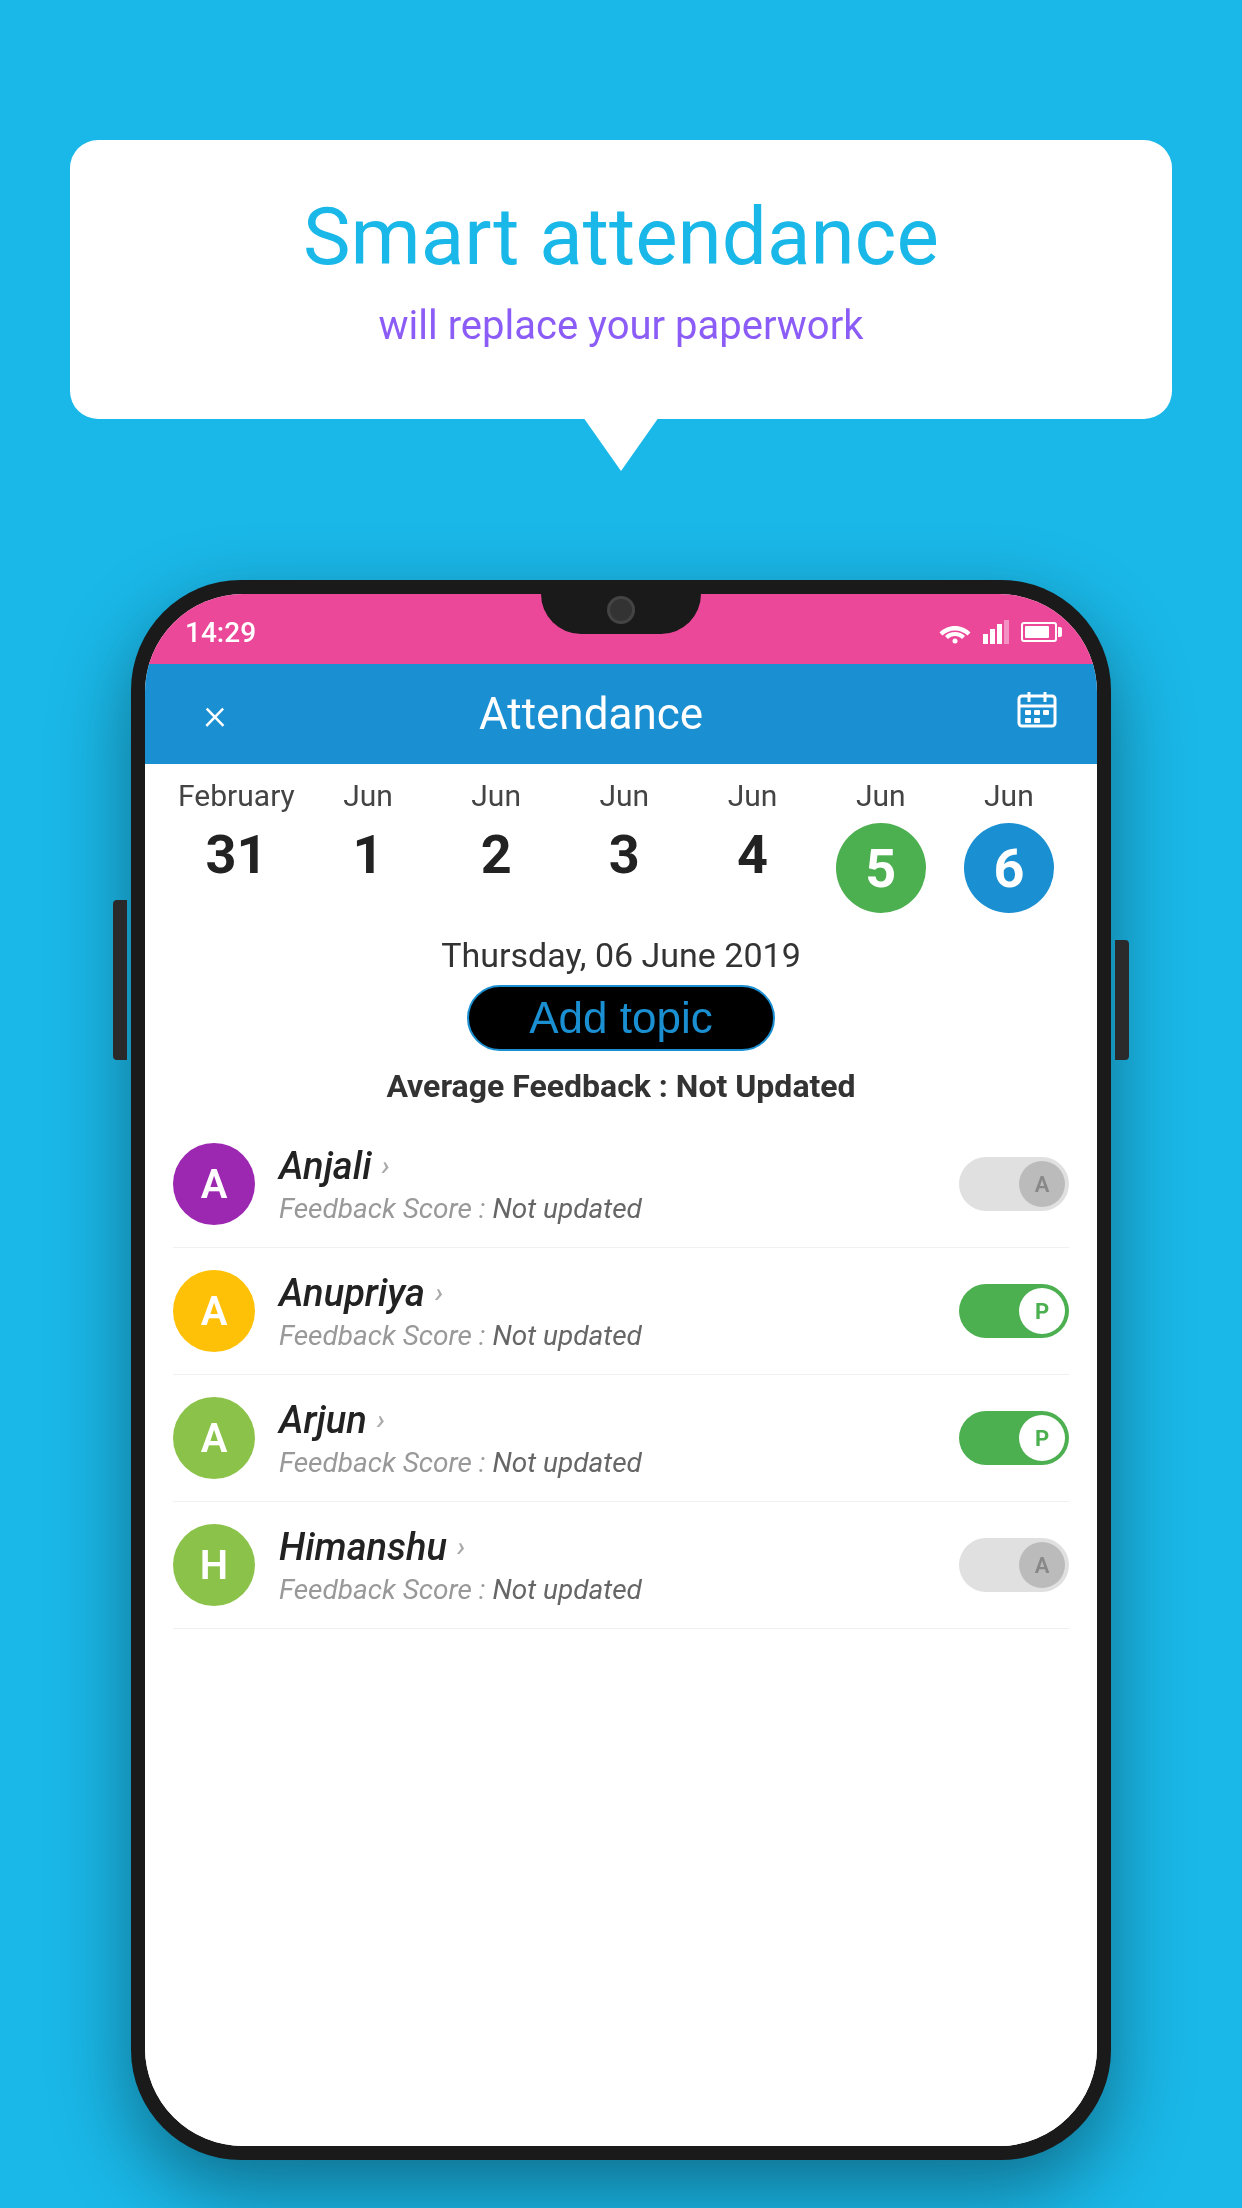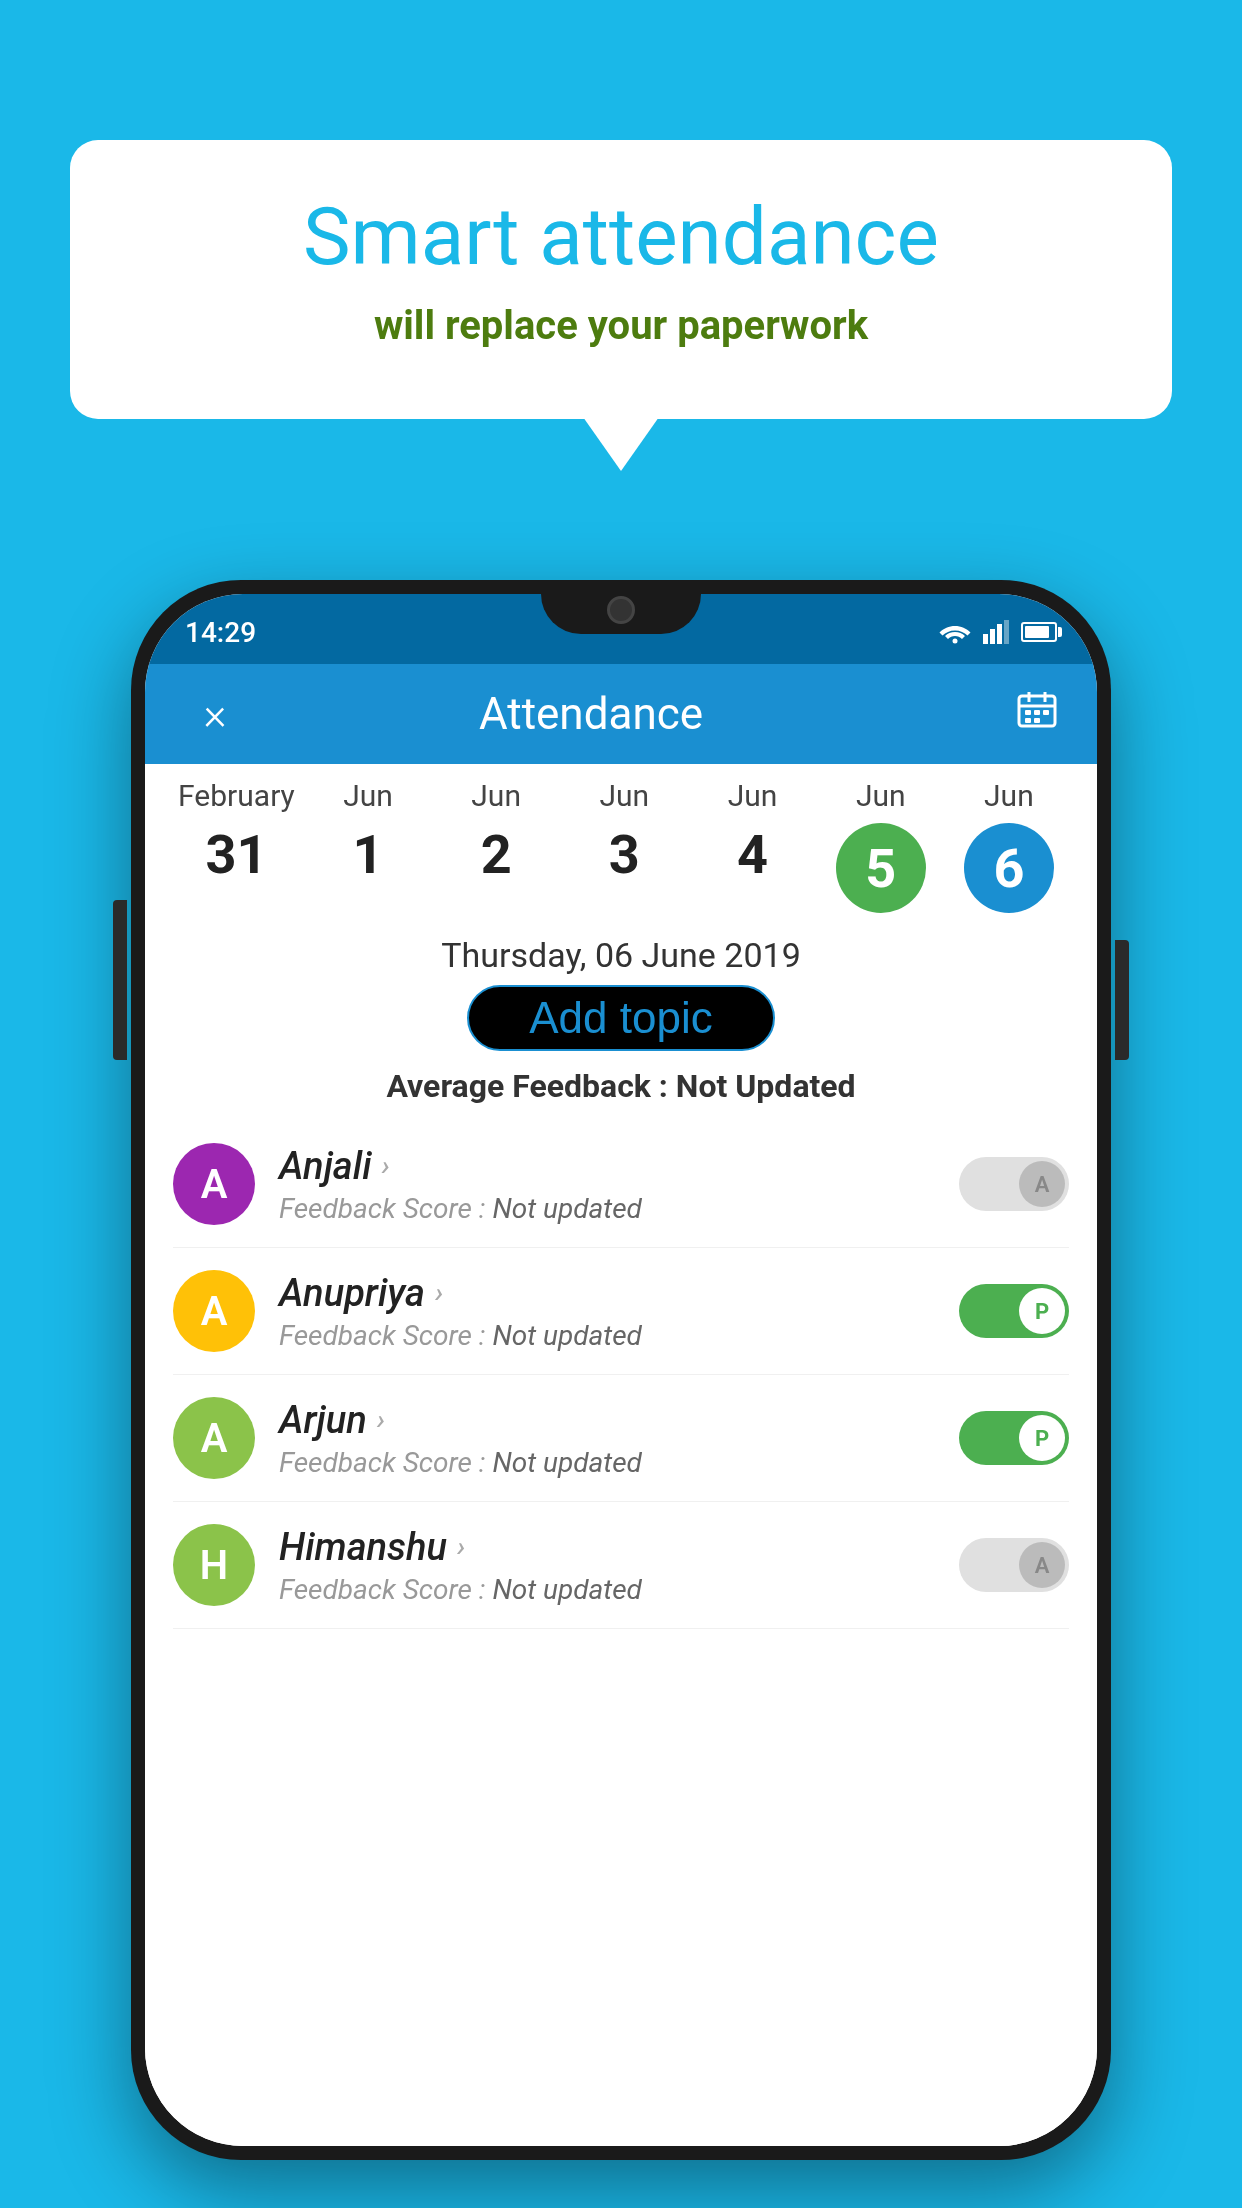--- a/index.html
+++ b/index.html
@@ -39,22 +39,22 @@
       border-top: 54px solid white;
     }
     .speech-bubble-title {
       font-size: 80px;
       font-weight: 400;
       color: #1ab8e8;
       margin-bottom: 18px;
     }
     .speech-bubble-subtitle {
       font-size: 40px;
-      color: #4d7c0f;
-      font-weight: 700;
+      color: #8b5cf6;
+      font-weight: 400;
     }
 
     
     .phone-container {
       position: absolute;
       top: 580px;
       left: 50%;
       transform: translateX(-50%);
       width: 980px;
       height: 1580px;
@@ -122,21 +122,21 @@
       border: 3px solid #444;
     }
 
     
     .status-bar {
       position: absolute;
       top: 0;
       left: 0;
       right: 0;
       height: 70px;
-      background: #0369a1;
+      background: #ec4899;
       display: flex;
       align-items: center;
       justify-content: space-between;
       padding: 0 40px;
       z-index: 50;
     }
     .status-time {
       color: white;
       font-size: 28px;
       font-weight: 500;

